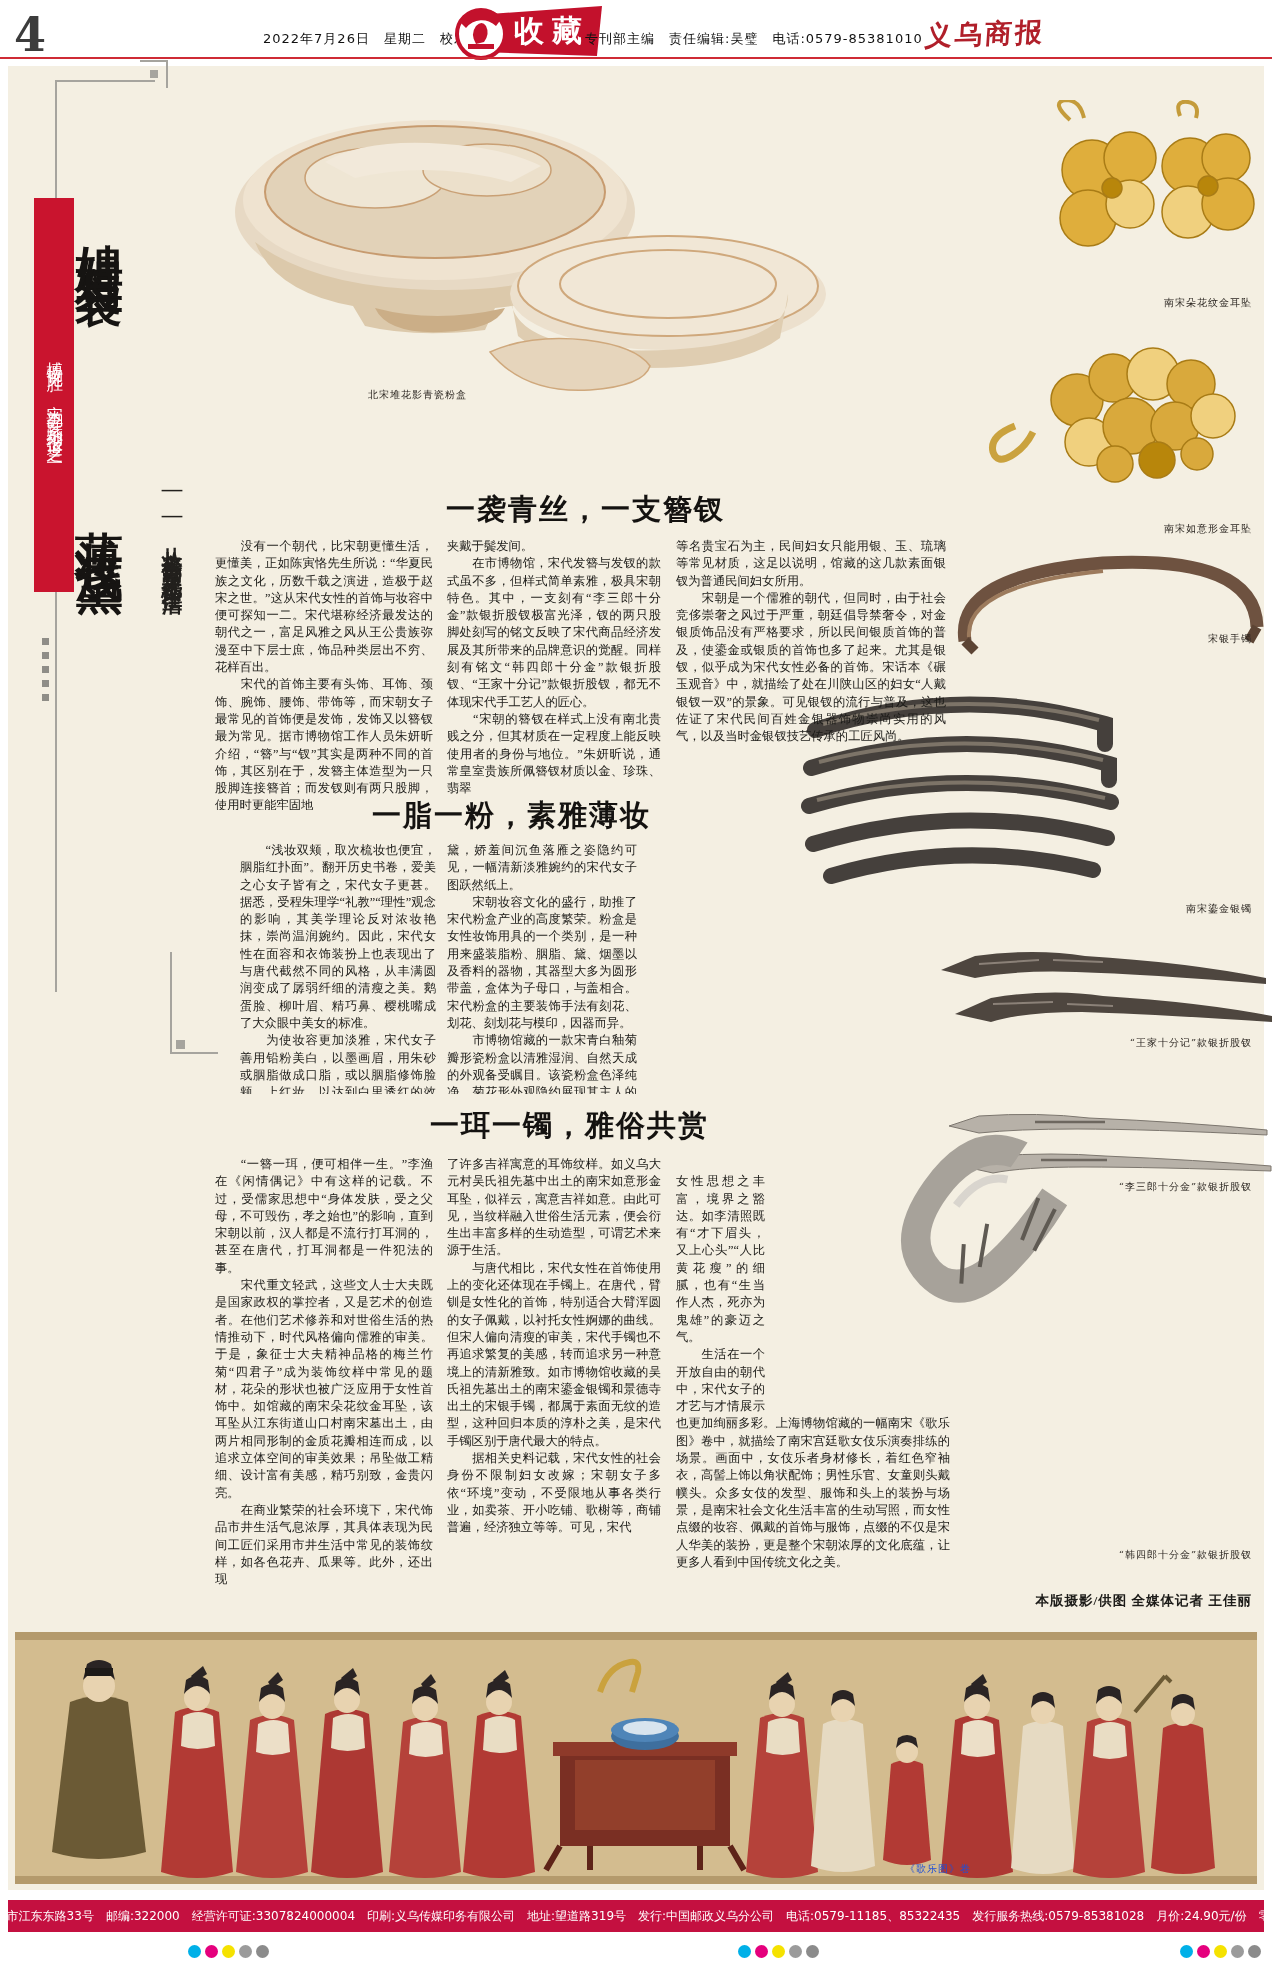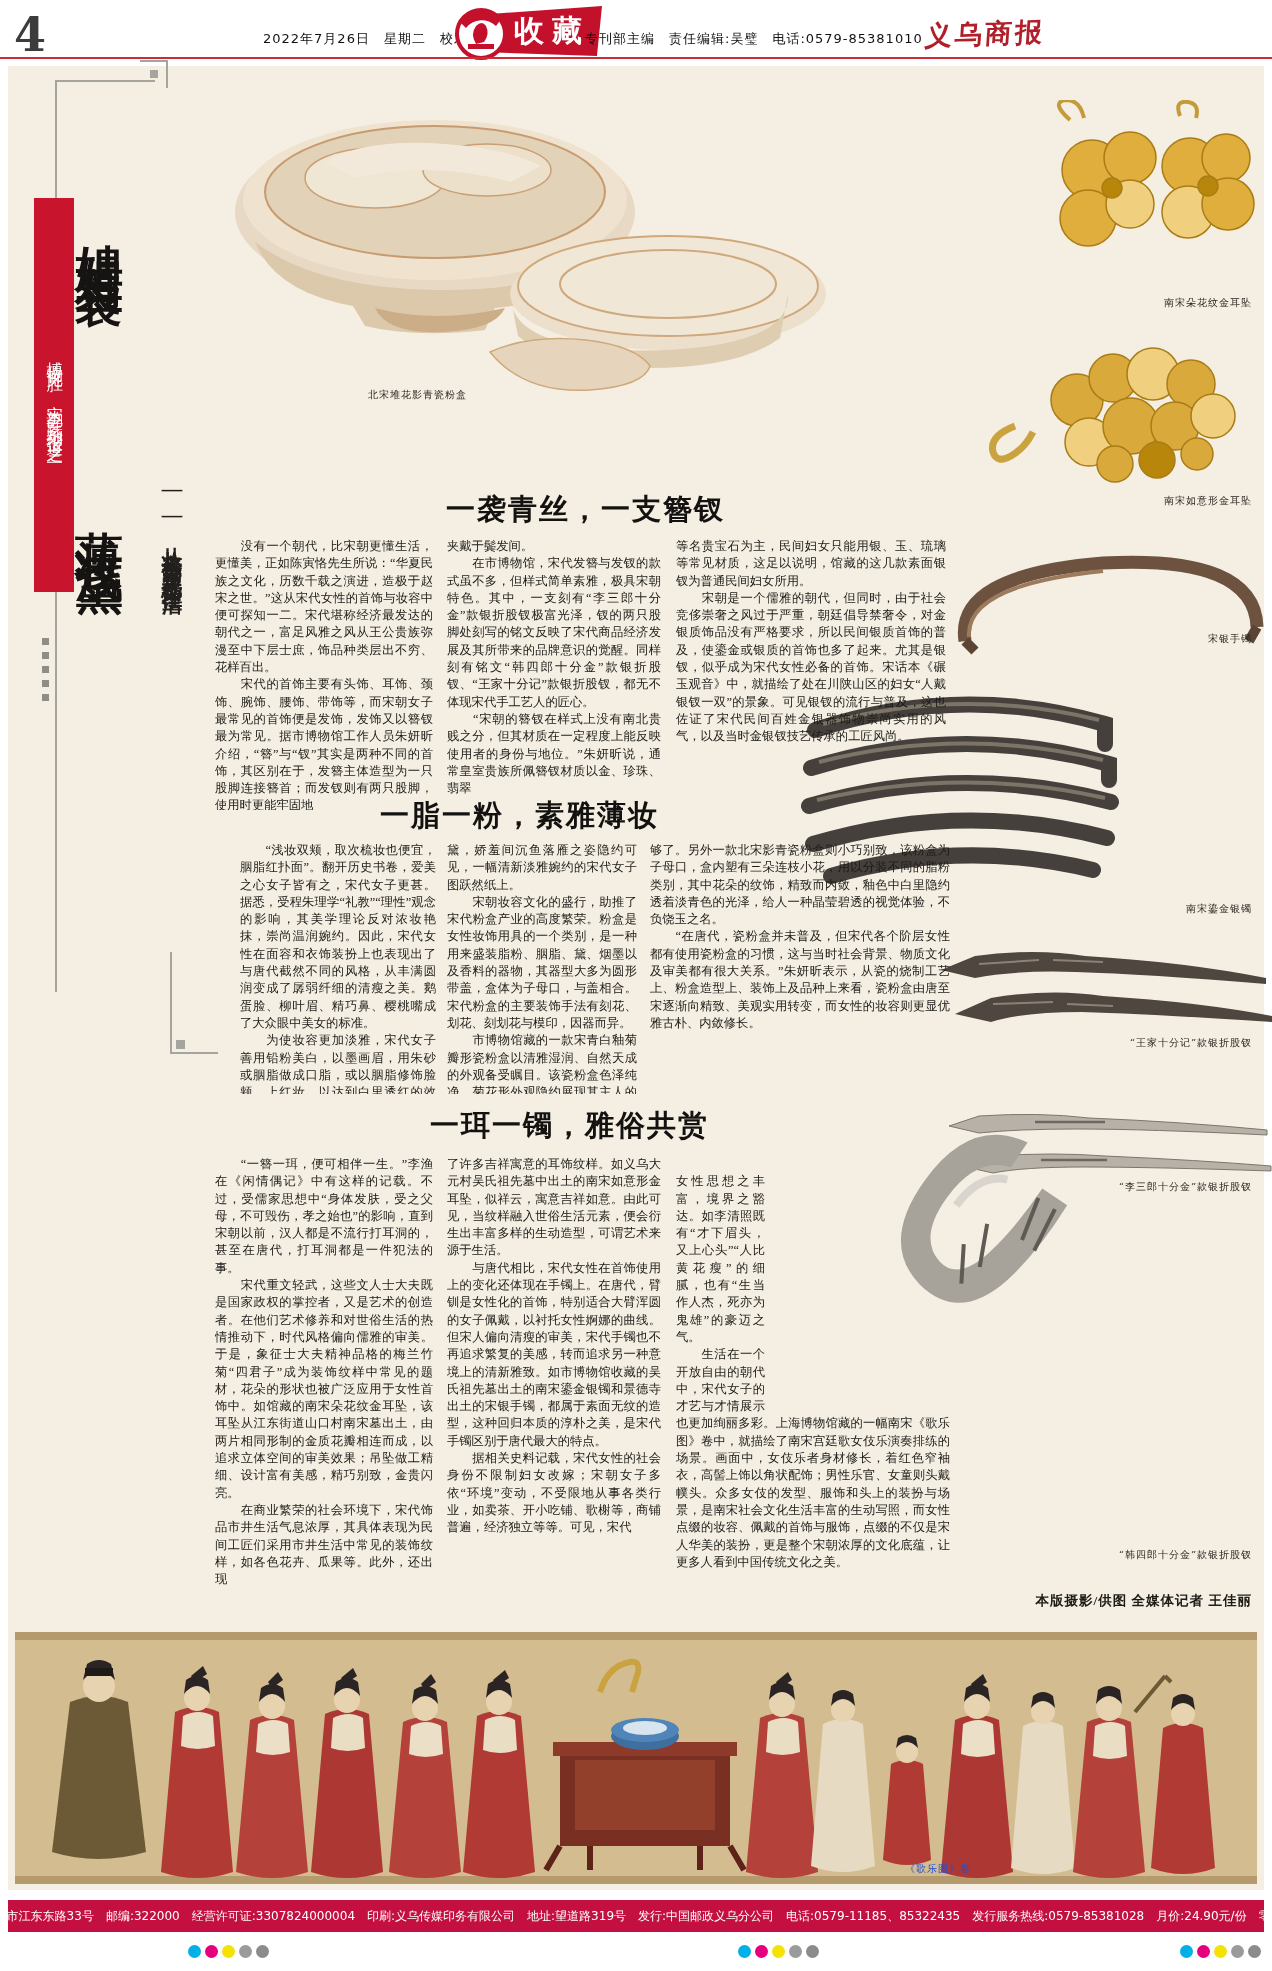--- a/index.html
+++ b/index.html
@@ -131,21 +131,21 @@
         <circle cx="206" cy="54" r="24"></circle>
       <circle cx="104" cy="112" r="24" fill="#f0d07e"></circle>
         <circle cx="146" cy="96" r="28"></circle>
         <circle cx="190" cy="96" r="24"></circle>
         <circle cx="228" cy="86" r="22" fill="#f0d07e"></circle>
       <circle cx="130" cy="134" r="18"></circle>
         <circle cx="172" cy="130" r="18" fill="#b8860b"></circle>
         <circle cx="212" cy="124" r="16"></circle>
     </g>
   </svg>
-  <div class="abs cap r" style="left:1040px;top:494px;width:212px;">南宋如意形金耳坠</div>
+  <div class="abs cap r" style="left:1040px;top:522px;width:212px;">南宋如意形金耳坠</div>
 
   <svg class="abs" style="left:935px;top:545px;" width="337" height="110" viewBox="0 0 337 110">
     <path d="M30 96 Q20 30 168 18 Q320 10 322 82" fill="none" stroke="#6e5240" stroke-width="13"></path>
     <path d="M34 92 Q30 40 168 26" fill="none" stroke="#9c7a5c" stroke-width="4"></path>
     <path d="M30 96 l10 10 M322 82 l-8 14" stroke="#5c4434" stroke-width="10"></path>
   </svg>
   <div class="abs cap r" style="left:1100px;top:624px;width:152px;margin-top:8px;">宋银手镯</div>
 
   <svg class="abs" style="left:775px;top:680px;" width="370" height="215" viewBox="0 0 370 215">
     <g fill="none" stroke="#45403c" stroke-width="16" stroke-linecap="round">
@@ -198,28 +198,26 @@
 
   <div class="abs col" style="left:215px;top:538px;width:218px;height:272px;">　　没有一个朝代，比宋朝更懂生活，更懂美，正如陈寅恪先生所说：“华夏民族之文化，历数千载之演进，造极于赵宋之世。”这从宋代女性的首饰与妆容中便可探知一二。宋代堪称经济最发达的朝代之一，富足风雅之风从王公贵族弥漫至中下层士庶，饰品种类层出不穷、花样百出。
 　　宋代的首饰主要有头饰、耳饰、颈饰、腕饰、腰饰、带饰等，而宋朝女子最常见的首饰便是发饰，发饰又以簪钗最为常见。据市博物馆工作人员朱妍昕介绍，“簪”与“钗”其实是两种不同的首饰，其区别在于，发簪主体造型为一只股脚连接簪首；而发钗则有两只股脚，使用时更能牢固地</div>
   <div class="abs sechead" style="left:446px;top:490px;">一袭青丝，一支簪钗</div>
   <div class="abs col" style="left:447px;top:538px;width:214px;height:272px;">夹戴于鬓发间。
 　　在市博物馆，宋代发簪与发钗的款式虽不多，但样式简单素雅，极具宋朝特色。其中，一支刻有“李三郎十分金”款银折股钗极富光泽，钗的两只股脚处刻写的铭文反映了宋代商品经济发展及其所带来的品牌意识的觉醒。同样刻有铭文“韩四郎十分金”款银折股钗、“王家十分记”款银折股钗，都无不体现宋代手工艺人的匠心。
 　　“宋朝的簪钗在样式上没有南北贵贱之分，但其材质在一定程度上能反映使用者的身份与地位。”朱妍昕说，通常皇室贵族所佩簪钗材质以金、珍珠、翡翠</div>
   <div class="abs col" style="left:676px;top:538px;width:270px;height:272px;">等名贵宝石为主，民间妇女只能用银、玉、琉璃等常见材质，这足以说明，馆藏的这几款素面银钗为普通民间妇女所用。
 　　宋朝是一个儒雅的朝代，但同时，由于社会竞侈崇奢之风过于严重，朝廷倡导禁奢令，对金银质饰品没有严格要求，所以民间银质首饰的普及，使鎏金或银质的首饰也多了起来。尤其是银钗，似乎成为宋代女性必备的首饰。宋话本《碾玉观音》中，就描绘了处在川陕山区的妇女“人戴银钗一双”的景象。可见银钗的流行与普及，这也佐证了宋代民间百姓金银器饰物崇尚实用的风气，以及当时金银钗技艺传承的工匠风尚。</div>
 
-  <div class="abs sechead" style="left:380px;top:796px;">一脂一粉，素雅薄妆</div>
+  <div class="abs sechead" style="left:372px;top:796px;">一脂一粉，素雅薄妆</div>
   <div class="abs col" style="left:240px;top:842px;width:196px;height:252px;">　　“浅妆双颊，取次梳妆也便宜，胭脂红扑面”。翻开历史书卷，爱美之心女子皆有之，宋代女子更甚。据悉，受程朱理学“礼教”“理性”观念的影响，其美学理论反对浓妆艳抹，崇尚温润婉约。因此，宋代女性在面容和衣饰装扮上也表现出了与唐代截然不同的风格，从丰满圆润变成了孱弱纤细的清瘦之美。鹅蛋脸、柳叶眉、精巧鼻、樱桃嘴成了大众眼中美女的标准。
 　　为使妆容更加淡雅，宋代女子善用铅粉美白，以墨画眉，用朱砂或胭脂做成口脂，或以胭脂修饰脸颊、上红妆，以达到白里透红的效果。她们还流行用一种“檀晕”妆，即在眼眉旁边晕染一片浅浅的红色，提亮眼部色彩。汴河岸边，素雅的脸上略施粉</div>
   <div class="abs col" style="left:447px;top:842px;width:190px;height:252px;">黛，娇羞间沉鱼落雁之姿隐约可见，一幅清新淡雅婉约的宋代女子图跃然纸上。
 　　宋朝妆容文化的盛行，助推了宋代粉盒产业的高度繁荣。粉盒是女性妆饰用具的一个类别，是一种用来盛装脂粉、胭脂、黛、烟墨以及香料的器物，其器型大多为圆形带盖，盒体为子母口，与盖相合。宋代粉盒的主要装饰手法有刻花、划花、刻划花与模印，因器而异。
 　　市博物馆藏的一款宋青白釉菊瓣形瓷粉盒以清雅湿润、自然天成的外观备受瞩目。该瓷粉盒色泽纯净，菊花形外观隐约展现其主人的素雅品位。在宋代，菊花不仅象征多子多福，恬淡气息还能给予仕途上不得志的文人精神上的安详宁静，雅俗共赏</div>
-  <div class="abs col" style="left:650px;top:842px;width:300px;height:252px;">够了。另外一款北宋影青瓷粉盒则小巧别致，该粉盒为子母口，盒内塑有三朵连枝小花，用以分装不同的脂粉类别，其中花朵的纹饰，精致而内敛，釉色中白里隐约透着淡青色的光泽，给人一种晶莹碧透的视觉体验，不负饶玉之名。
-　　“在唐代，瓷粉盒并未普及，但宋代各个阶层女性都有使用瓷粉盒的习惯，这与当时社会背景、物质文化及审美都有很大关系。”朱妍昕表示，从瓷的烧制工艺上、粉盒造型上、装饰上及品种上来看，瓷粉盒由唐至宋逐渐向精致、美观实用转变，而女性的妆容则更显优雅古朴、内敛修长。</div>
 
   <div class="abs sechead" style="left:430px;top:1106px;">一珥一镯，雅俗共赏</div>
   <div class="abs col" style="left:215px;top:1156px;width:218px;height:446px;">　　“一簪一珥，便可相伴一生。”李渔在《闲情偶记》中有这样的记载。不过，受儒家思想中“身体发肤，受之父母，不可毁伤，孝之始也”的影响，直到宋朝以前，汉人都是不流行打耳洞的，甚至在唐代，打耳洞都是一件犯法的事。
 　　宋代重文轻武，这些文人士大夫既是国家政权的掌控者，又是艺术的创造者。在他们艺术修养和对世俗生活的热情推动下，时代风格偏向儒雅的审美。于是，象征士大夫精神品格的梅兰竹菊“四君子”成为装饰纹样中常见的题材，花朵的形状也被广泛应用于女性首饰中。如馆藏的南宋朵花纹金耳坠，该耳坠从江东街道山口村南宋墓出土，由两片相同形制的金质花瓣相连而成，以追求立体空间的审美效果；吊坠做工精细、设计富有美感，精巧别致，金贵闪亮。
 　　在商业繁荣的社会环境下，宋代饰品市井生活气息浓厚，其具体表现为民间工匠们采用市井生活中常见的装饰纹样，如各色花卉、瓜果等。此外，还出现</div>
   <div class="abs col" style="left:447px;top:1156px;width:214px;height:446px;">了许多吉祥寓意的耳饰纹样。如义乌大元村吴氏祖先墓中出土的南宋如意形金耳坠，似祥云，寓意吉祥如意。由此可见，当纹样融入世俗生活元素，便会衍生出丰富多样的生动造型，可谓艺术来源于生活。
 　　与唐代相比，宋代女性在首饰使用上的变化还体现在手镯上。在唐代，臂钏是女性化的首饰，特别适合大臂浑圆的女子佩戴，以衬托女性婀娜的曲线。但宋人偏向清瘦的审美，宋代手镯也不再追求繁复的美感，转而追求另一种意境上的清新雅致。如市博物馆收藏的吴氏祖先墓出土的南宋鎏金银镯和景德寺出土的宋银手镯，都属于素面无纹的造型，这种回归本质的淳朴之美，是宋代手镯区别于唐代最大的特点。
 　　据相关史料记载，宋代女性的社会身份不限制妇女改嫁；宋朝女子多依“环境”变动，不受限地从事各类行业，如卖茶、开小吃铺、歌榭等，商铺普遍，经济独立等等。可见，宋代</div>
   <div class="abs col" style="left:676px;top:1156px;width:274px;height:446px;">
     <span class="floatspacer"></span><span>女性思想之丰富，境界之豁达。如李清照既有“才下眉头，又上心头”“人比黄花瘦”的细腻，也有“生当作人杰，死亦为鬼雄”的豪迈之气。

